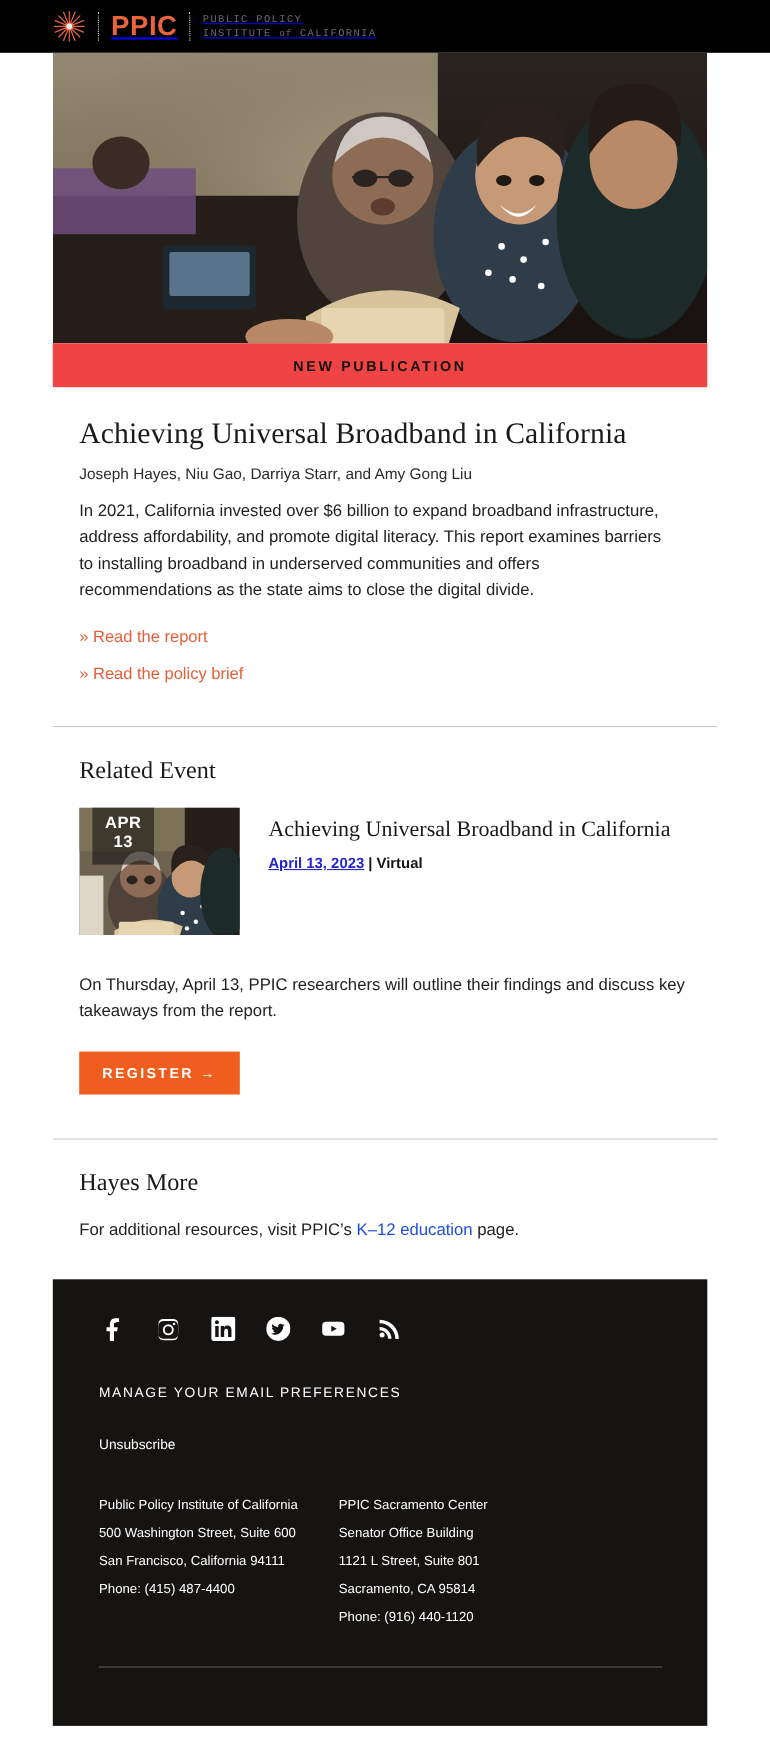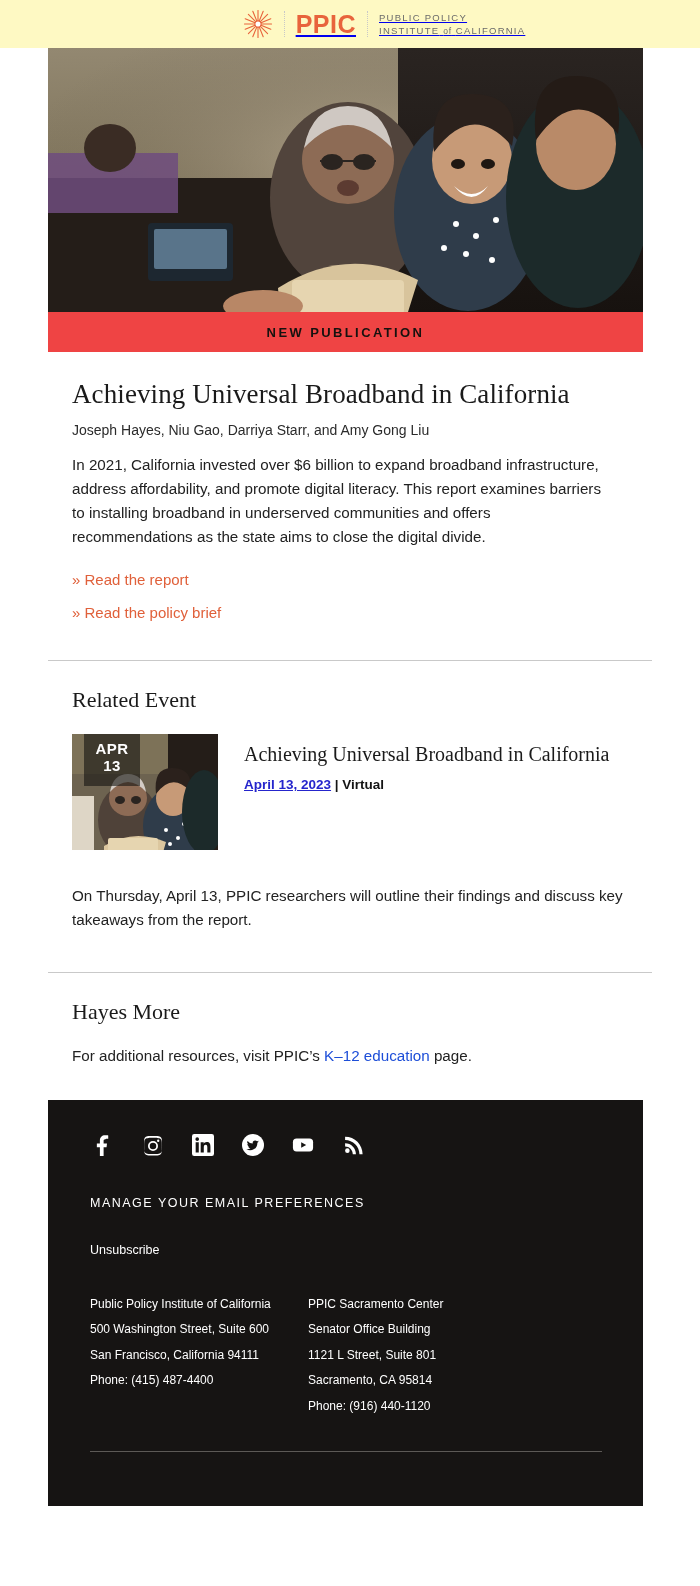--- a/index.html
+++ b/index.html
@@ -5,31 +5,31 @@
   * { box-sizing: border-box; margin: 0; padding: 0; }
   html, body {
     width: 700px;
     background: #ffffff;
     font-family: "Liberation Sans", sans-serif;
     -webkit-font-smoothing: antialiased;
   }
   .page { width: 700px; min-height: 1586px; background: #ffffff; position: relative; }
 
   
-  .header { height: 48px; display: flex; align-items: center; padding-left: 68px; background:#fef9c3;justify-content:center; }
+  .header { height: 48px; display: flex; align-items: center; padding-left: 48px; background:#000000; }
   .logo-wrap { display: flex; align-items: center; }
   .starburst { width: 30px; height: 30px; display:block; }
   .sep { width: 1px; height: 26px; border-left: 1px dotted #c8c8c8; margin: 0 11px; }
   .ppic-word {
     color: #e8643c; font-weight: 800; font-size: 25px; letter-spacing: 0.5px;
     font-family: "Liberation Sans", sans-serif; line-height: 1;
   }
   .org-lines {
     color: #6a6a6a; font-size: 9.5px; letter-spacing: 1.25px; line-height: 1.42;
-    font-family: Liberation Sans, sans-serif; text-transform: uppercase;
+    font-family: Liberation Mono, monospace; text-transform: uppercase;
   }
   .org-lines .lc { text-transform: lowercase; font-size: 8.5px; letter-spacing: .8px; }
 
   
   .hero { width: 595px; height: 264px; margin-left: 48px; overflow: hidden; position: relative; }
   .hero svg { display:block; }
 
   .new-pub-band {
     width: 595px; margin-left: 48px; background: #ef4444;
     height: 40px; display: flex; align-items: center; justify-content: center;
@@ -250,20 +250,21 @@
       <div class="event-info">
         <a class="event-title" href="#" style="text-decoration:none;color:#1a1a1a;">Achieving Universal Broadband in California</a>
         <div class="event-meta">
           <a href="#">April 13, 2023</a><span> | </span><span>Virtual</span>
         </div>
       </div>
     </div>
 
     <p class="event-desc">On Thursday, April 13, PPIC researchers will outline their findings and discuss key takeaways from the report.</p>
 
+    <button class="register-btn">REGISTER →</button>
   </div>
 
   <div class="divider d2"></div>
 
   <div class="section">
     <h2 class="sec-head">Hayes More</h2>
     <p class="learn-text"><span>For additional resources, visit PPIC’s </span><a href="#">K–12 education</a><span> page.</span></p>
   </div>
 
   <div class="footer">

